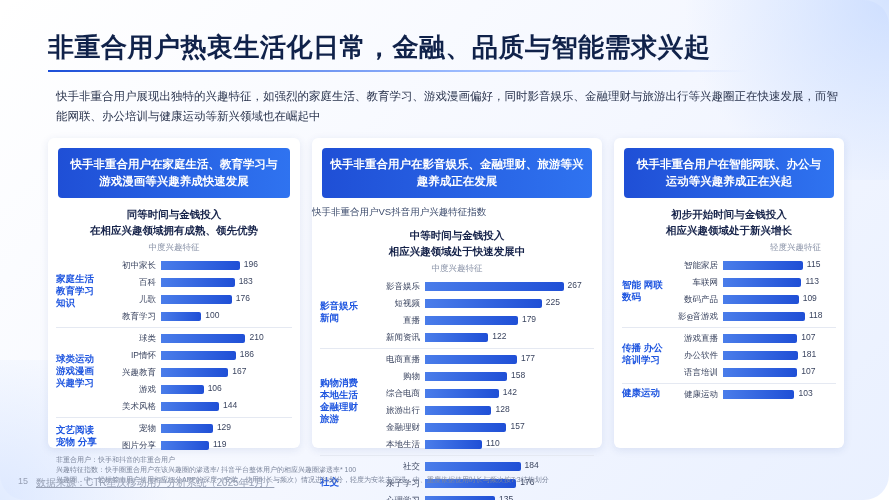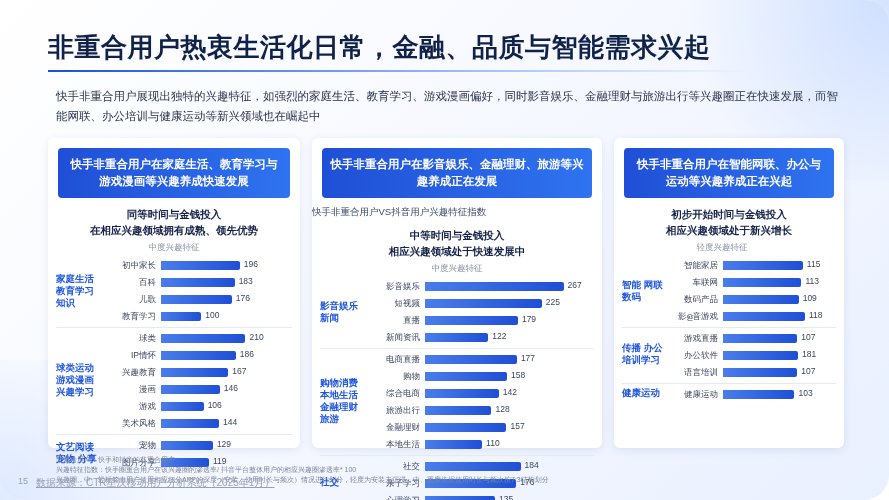--- a/index.html
+++ b/index.html
@@ -64,21 +64,21 @@
   .panel-sub{
     margin-top:8px;font-size:9.5px;color:#3b4a6b;
   }
   .panel-caption{
     margin:8px 10px 2px 10px;text-align:center;
     font-size:10.5px;font-weight:bold;color:#16234a;line-height:16px;
   }
   .axis-label{
     font-size:8.5px;color:#8a93a8;text-align:center;margin-top:2px;
   }
-  .axis-label.right{padding-right:14px;font-family:Liberation Serif, serif;}
+  .axis-label.right{text-align:right;padding-right:23px;font-family:Liberation Serif, serif;}
 
   
   .chart{
     flex:1;margin:4px 8px 0 8px;position:relative;
   }
   .group{position:relative;}
   .group + .group{border-top:1px solid #e5e9f2;margin-top:3px;padding-top:3px;}
   .grp-label{
     position:absolute;left:0;top:50%;transform:translateY(-50%);
     width:46px;font-size:9.5px;font-weight:bold;color:#1f56e0;line-height:12px;
@@ -190,27 +190,20 @@
                 <div class="barwrap">
                   <div class="bar" style="width: 57.1286%;"></div>
                   <div class="val" style="left: calc(57.1286% + 4px);">186</div>
                 </div>
               </div>
               <div class="row">
                 <div class="cat">兴趣教育</div>
                 <div class="barwrap">
                   <div class="bar" style="width: 51.2929%;"></div>
                   <div class="val" style="left: calc(51.2929% + 4px);">167</div>
-                </div>
-              </div>
-              <div class="row">
-                <div class="cat">漫画</div>
-                <div class="barwrap">
-                  <div class="bar" style="width: 44.8429%;"></div>
-                  <div class="val" style="left: calc(44.8429% + 4px);">146</div>
                 </div>
               </div>
               <div class="row">
                 <div class="cat">游戏</div>
                 <div class="barwrap">
                   <div class="bar" style="width: 32.5571%;"></div>
                   <div class="val" style="left: calc(32.5571% + 4px);">106</div>
                 </div>
               </div>
               <div class="row">

